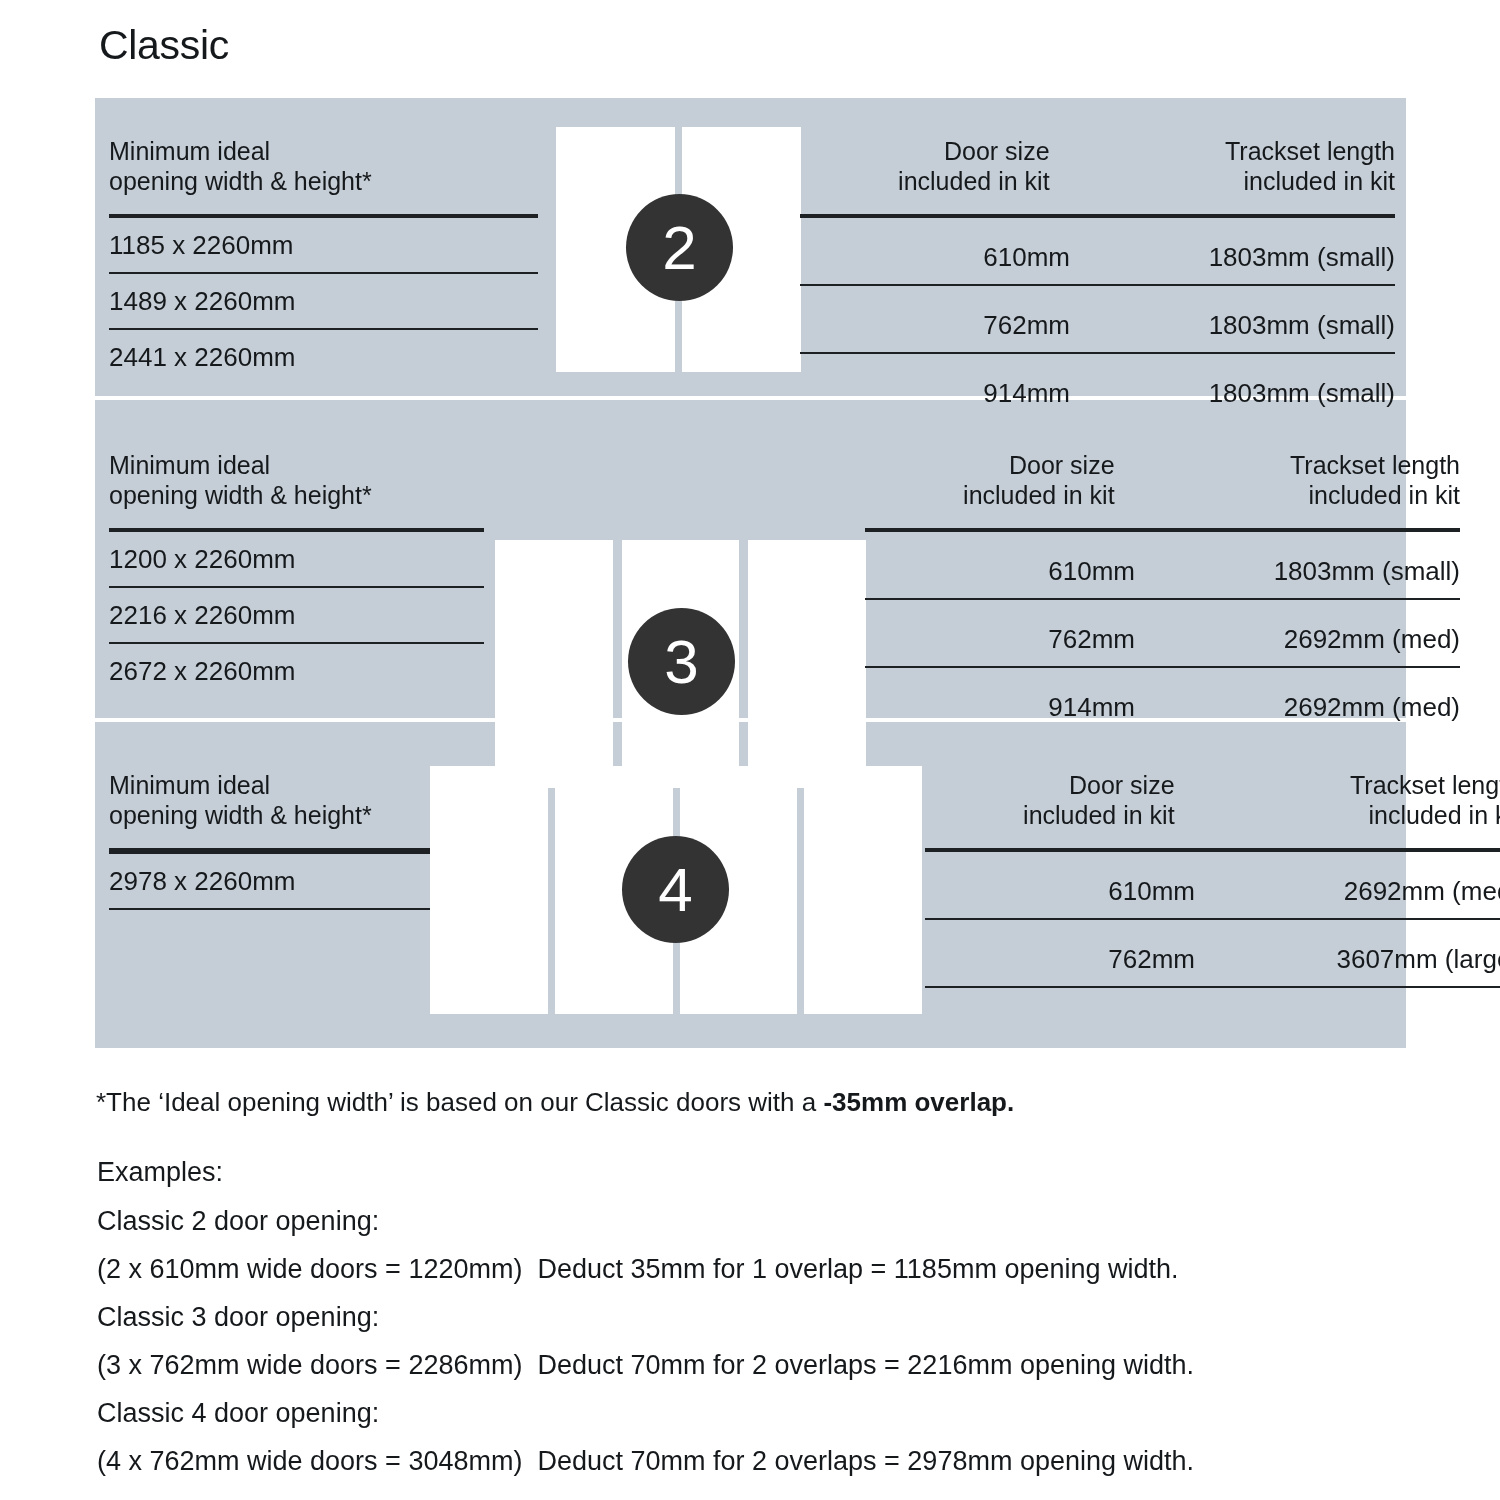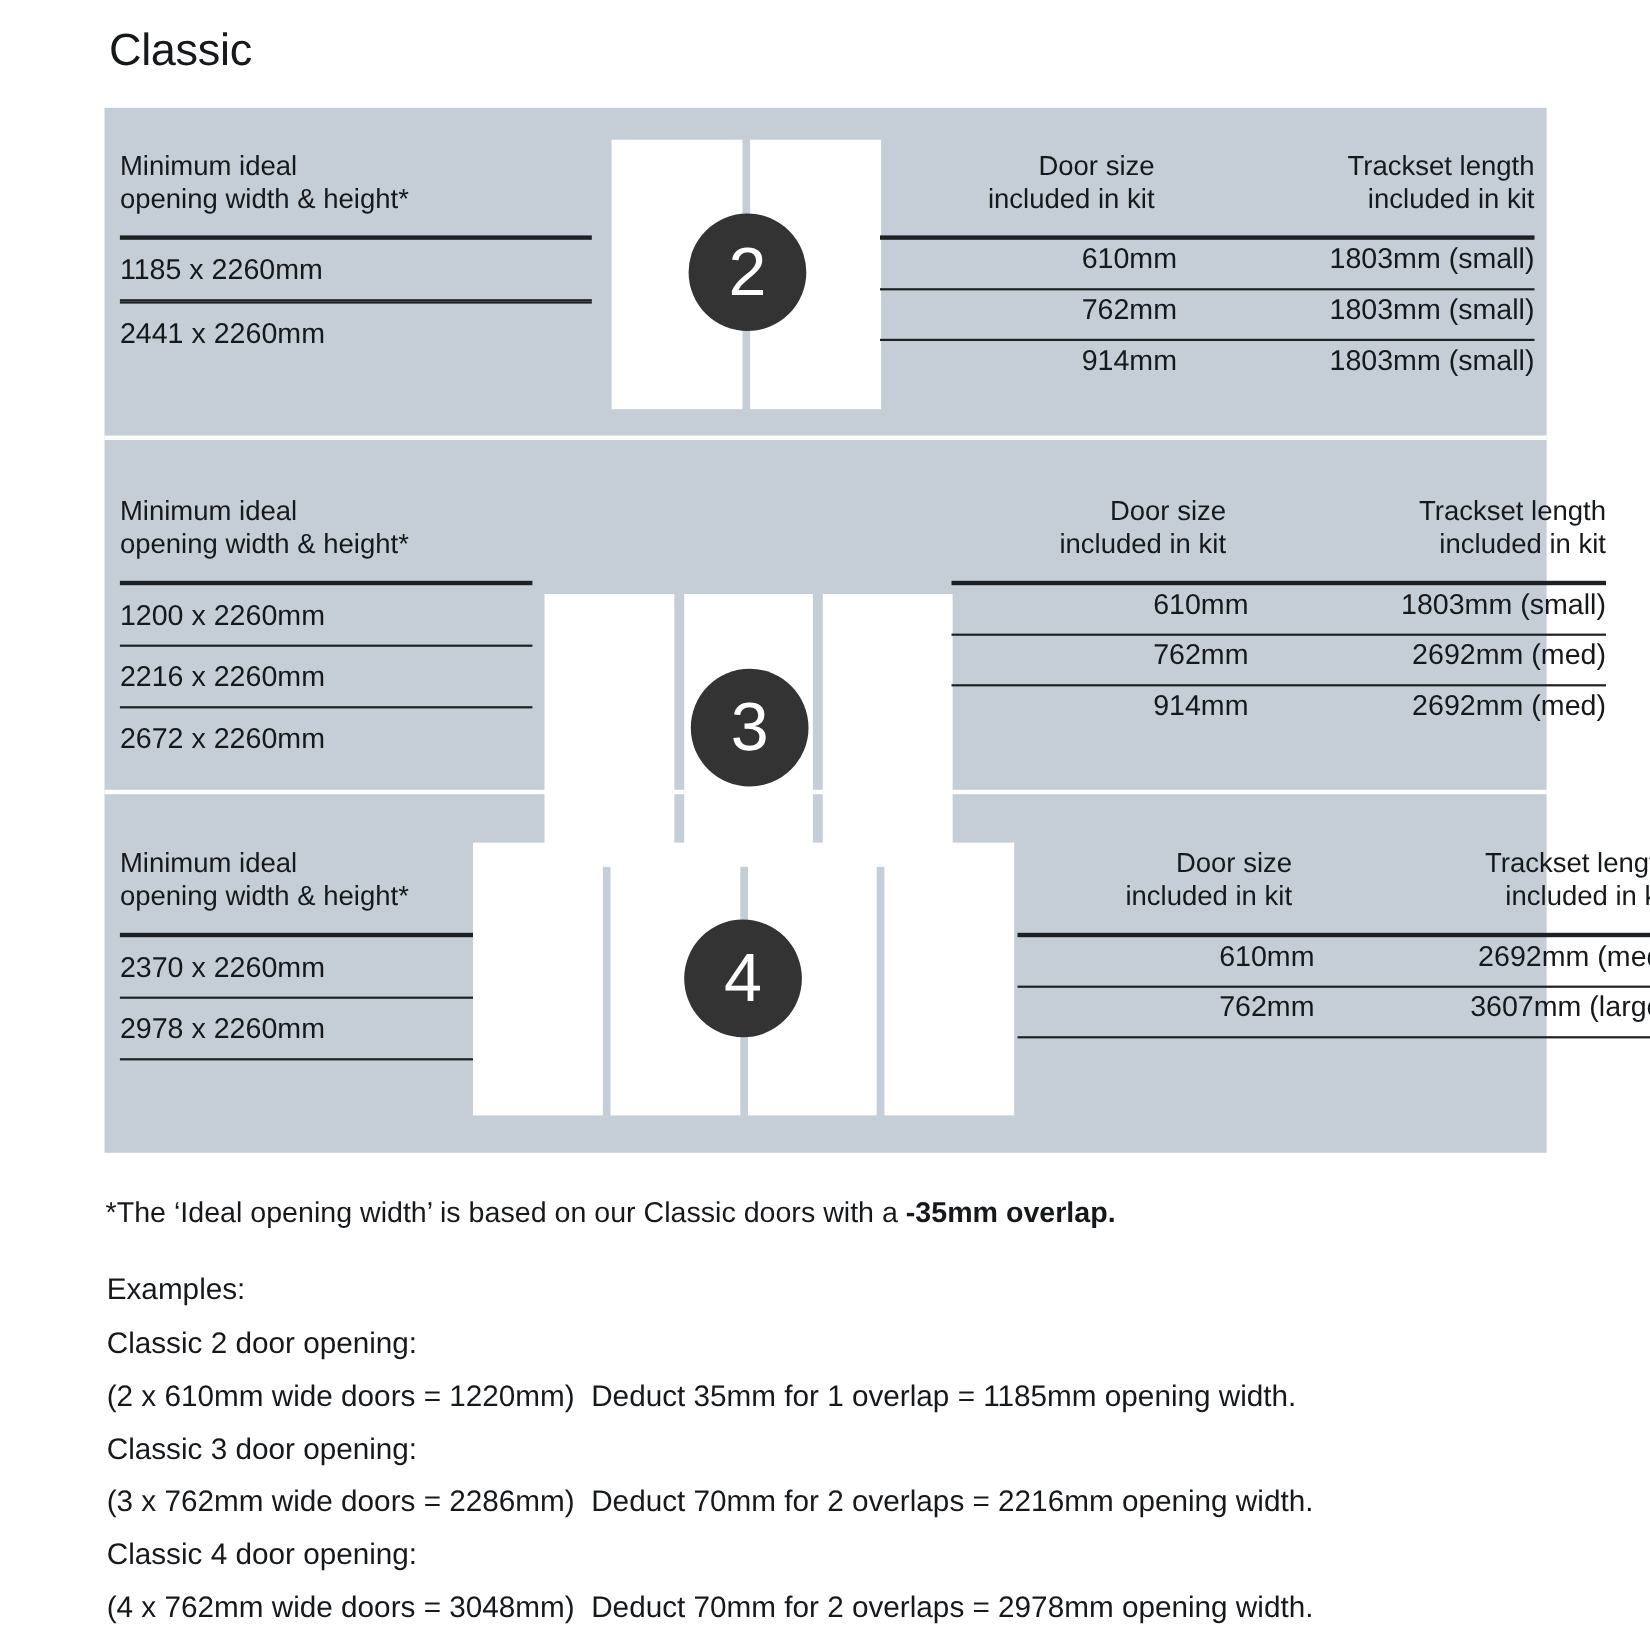--- a/index.html
+++ b/index.html
@@ -98,21 +98,21 @@
   }
   .right-heads .h {
     font-size: 25px;
     line-height: 30px;
     text-align: right;
     white-space: pre-line;
     color: #16191c;
   }
   .right-row {
     display: flex;
-    padding: 4px 0 14px 0;
+    padding: 26px 0 14px 0;
   }
   .right-row .c {
     font-size: 26px;
     line-height: 26px;
     text-align: right;
     white-space: nowrap;
     color: #16191c;
   }
   .c-door  { width: 270px; }
   .c-track { width: 325px; }
@@ -189,20 +189,23 @@
     <div class="section s1">
 
       <div class="col-left" style="left:14px; top:38px; width:429px;">
         <div class="col-head">Minimum ideal
 opening width &amp; height*</div>
         <div class="rule thick" style="margin-top:18px;"></div>
         <div class="row-left">
             <div class="row-val">1185 x 2260mm</div>
           </div>
         <div class="rule thin"></div>
+        <div class="row-left">
+            <div class="row-val">1489 x 2260mm</div>
+          </div>
         <div class="rule thin"></div>
         <div class="row-left">
             <div class="row-val">2441 x 2260mm</div>
           </div>
       </div>
 
       <div class="doors" style="left:461px; top:29px; width:245px; height:245px; gap:7px;">
         <div class="door" style="flex:1;"></div>
         <div class="door" style="flex:1;"></div>
       </div>
@@ -283,23 +286,20 @@
         </div>
       </div>
     </div>
 
     <div class="section s3">
 
       <div class="col-left" style="left:14px; top:48px; width:322px;">
         <div class="col-head">Minimum ideal
 opening width &amp; height*</div>
         <div class="rule thick" style="margin-top:18px;"></div>
-        <div class="row-left">
-            <div class="row-val">2370 x 2260mm</div>
-          </div>
         <div class="rule thin"></div>
         <div class="row-left">
             <div class="row-val">2978 x 2260mm</div>
           </div>
         <div class="rule thin"></div>
       </div>
 
       <div class="doors" style="left:335px; top:44px; width:492px; height:248px; gap:7px;">
         <div class="door" style="flex:1;"></div>
         <div class="door" style="flex:1;"></div>

